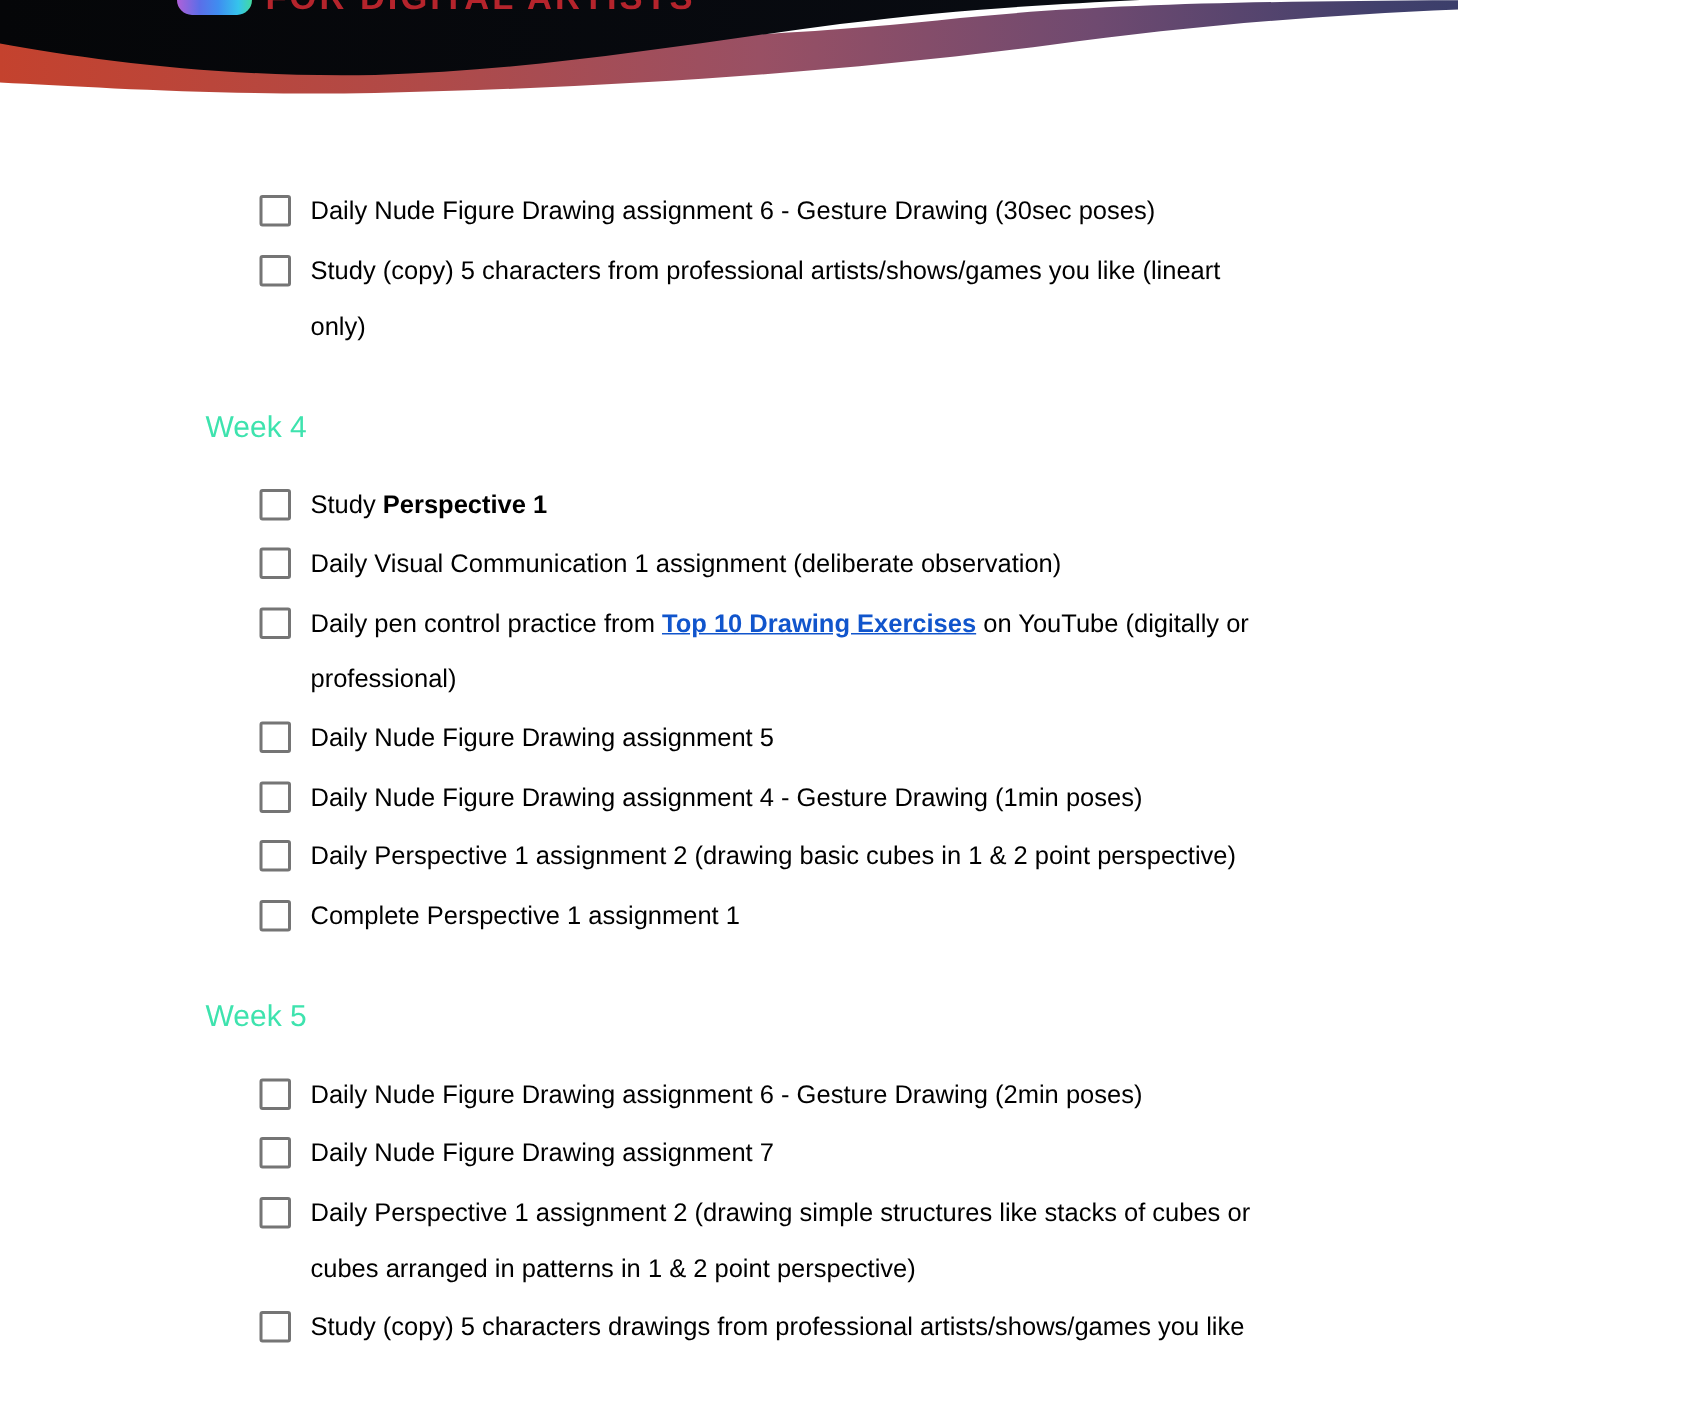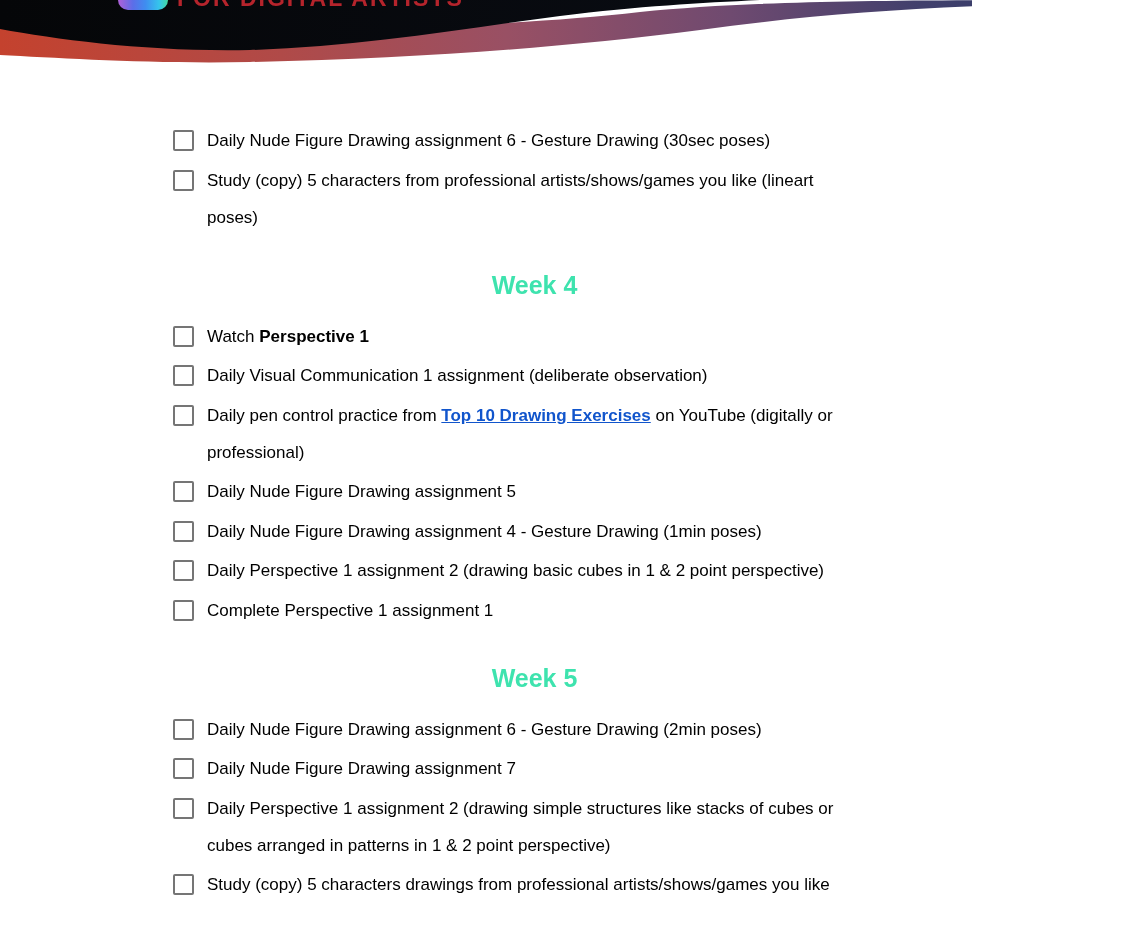--- a/index.html
+++ b/index.html
@@ -46,25 +46,24 @@
   }
 
   
   .content {
     position: relative;
     padding: 122px 40px 0 137px;
     font-size: 17px;
     color: #000000;
   }
   .week-heading {
-    font-size: 25px;
+    font-size: 20px;
     line-height: 27px;
-    font-weight: 700;
+    font-weight: 400;
     margin: 36px 0 19px 0;
-    text-align: center;
   }
   .item {
     display: flex;
     align-items: flex-start;
     padding-left: 36px;
     margin-bottom: 2.5px;
   }
   .checkbox {
     flex: 0 0 auto;
     width: 17px;
@@ -120,28 +119,28 @@
         <div class="item">
           <span class="checkbox" role="checkbox" aria-checked="false" style="border-color: rgb(117, 117, 117);"></span>
           <div class="item-text">
             <div class="line"><span>Daily Nude Figure Drawing assignment 6 - Gesture Drawing (30sec poses)</span></div>
           </div>
         </div>
         <div class="item">
           <span class="checkbox" role="checkbox" aria-checked="false" style="border-color: rgb(117, 117, 117);"></span>
           <div class="item-text">
             <div class="line"><span>Study (copy) 5 characters from professional artists/shows/games you like (lineart</span></div>
-            <div class="line"><span>poses)</span></div>
+            <div class="line"><span>only)</span></div>
           </div>
         </div>
         <div class="week-heading" style="color: rgb(62, 227, 174);">Week 4</div>
         <div class="item">
           <span class="checkbox" role="checkbox" aria-checked="false" style="border-color: rgb(117, 117, 117);"></span>
           <div class="item-text">
-            <div class="line"><span>Watch </span><span class="bold">Perspective 1</span></div>
+            <div class="line"><span>Study </span><span class="bold">Perspective 1</span></div>
           </div>
         </div>
         <div class="item">
           <span class="checkbox" role="checkbox" aria-checked="false" style="border-color: rgb(117, 117, 117);"></span>
           <div class="item-text">
             <div class="line"><span>Daily Visual Communication 1 assignment (deliberate observation)</span></div>
           </div>
         </div>
         <div class="item">
           <span class="checkbox" role="checkbox" aria-checked="false" style="border-color: rgb(117, 117, 117);"></span>

